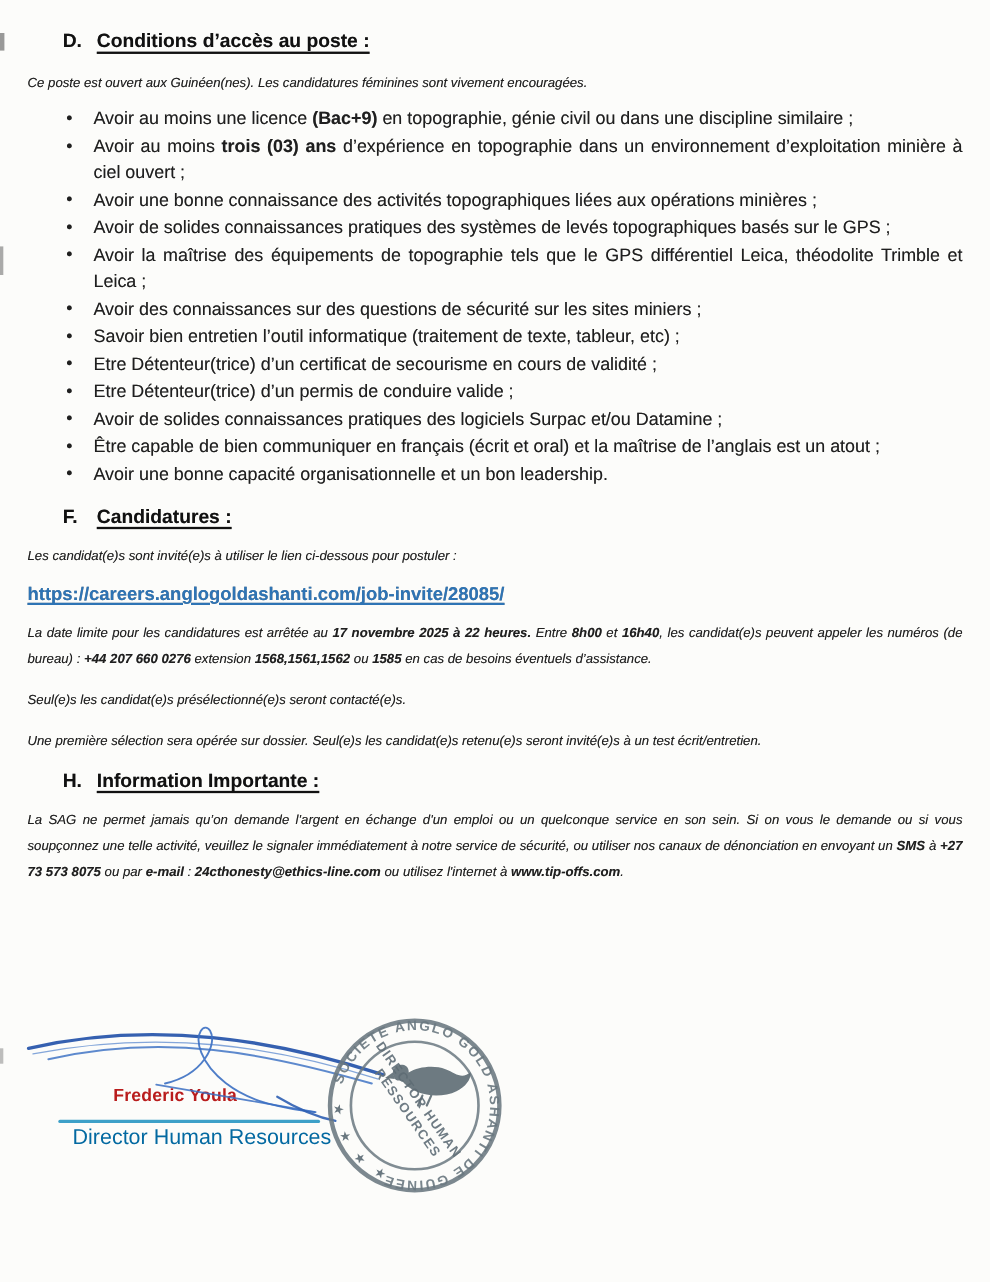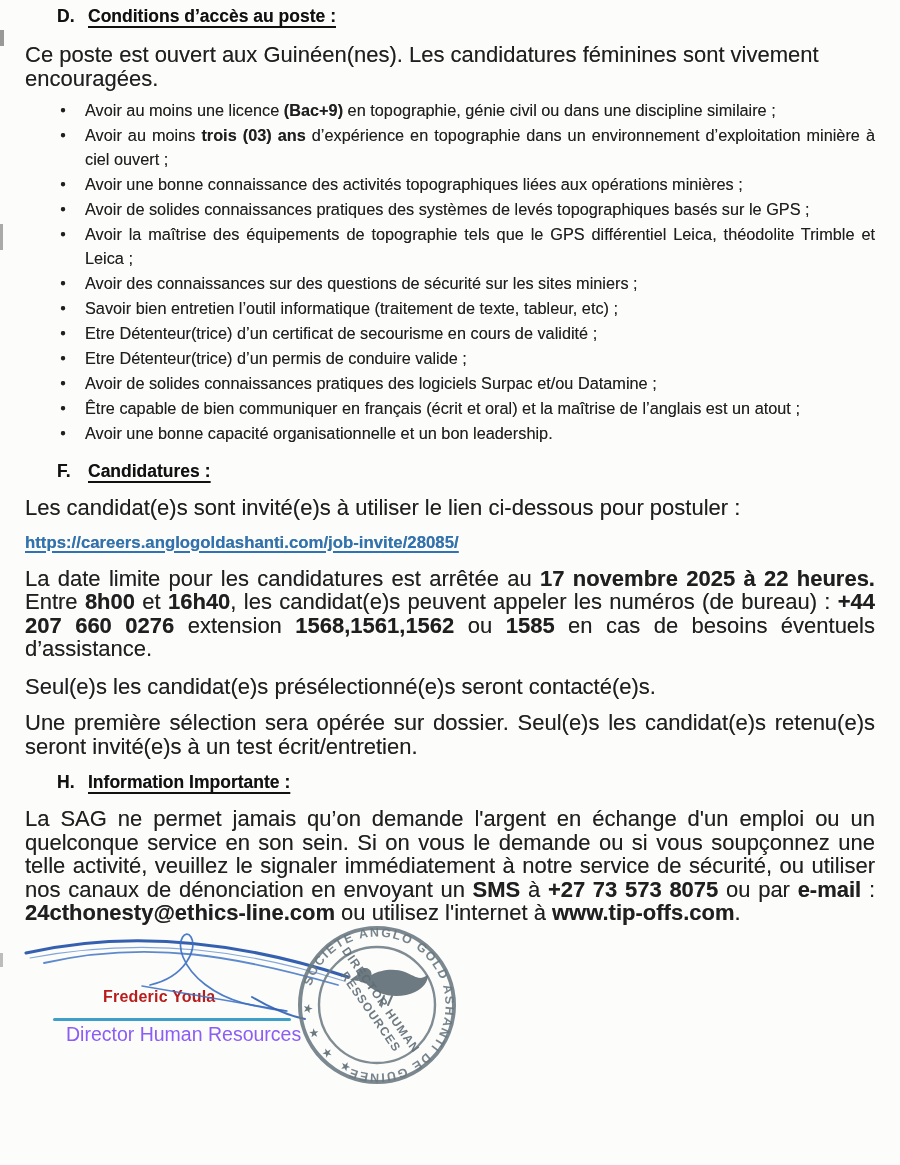--- a/index.html
+++ b/index.html
@@ -3,27 +3,27 @@
 <meta charset="utf-8">
 <style>
   * { margin:0; padding:0; box-sizing:border-box; }
   html,body { width:900px; }
   body { font-family:"Liberation Sans", sans-serif; background:#e8e8e6; }
   .page {
     position:relative; width:900px; height:1165px; overflow:hidden;
     background:#fcfcfa; color:#1f1f1f;
   }
   .doc {
-    position:absolute; inset:0; padding:1px 25px 0 25px;
+    position:absolute; inset:0; padding:22px 25px 0 25px;
     text-shadow:0 0 0.6px rgba(30,30,30,.5);
   }
   .heading { margin-left:32px; font-size:17.5px; line-height:24px; font-weight:bold; color:#111; }
   .hlabel { display:inline-block; width:31px; }
   .htitle { text-decoration:underline; text-decoration-thickness:2px; text-underline-offset:4px; }
-  .p { font-size:22px; line-height:23.5px; }
+  .p { font-size:12px; line-height:23.5px;font-style:italic; }
   .jt { text-align:justify; }
   .b { font-weight:bold; }
   .h-d { margin-top:3px; }
   .p-cond { margin-top:15px; }
   .h-e { margin-top:14px; }
   .qual-list { margin-top:8px; }
   .li { display:flex; margin-bottom:1px; }
   .dot { width:25px; padding-left:35px; box-sizing:content-box; font-size:10px; line-height:24px; flex:0 0 auto; }
   .li .txt { flex:1; font-size:16.3px; line-height:24px; text-align:justify; }
   .h-f { margin-top:14px; }
@@ -32,21 +32,21 @@
   .doc-link { color:#2e74b5; font-weight:bold; font-size:16.8px; text-decoration:underline; text-decoration-thickness:1.5px; text-underline-offset:3px; cursor:pointer; }
   .p-deadline { margin-top:14px; }
   .p-shortlist { margin-top:14px; }
   .h-g { margin-top:14px; }
   .p-select { margin-top:13px; }
   .h-h { margin-top:12px; }
   .p-fraud { margin-top:13px; }
   
   .sig-name { position:absolute; left:103px; top:988px; font-size:16px; font-weight:bold; color:#b91c1c; letter-spacing:.2px; }
   .sig-line { position:absolute; left:53px; top:1018px; width:238px; height:3px; background:#3da0c8; border-radius:2px; }
-  .sig-role { position:absolute; left:66px; top:1023px; font-size:19.5px; color:#8b5cf6; }
+  .sig-role { position:absolute; left:66px; top:1023px; font-size:19.5px; color:#0369a1; }
   .ink-svg { position:absolute; left:0; top:915px; width:900px; height:250px; pointer-events:none; }
   .artifact { position:absolute; left:0; background:#474747; }
   .a1 { top:30px; width:4px; height:16px; opacity:.55; }
   .a2 { top:224px; width:3px; height:26px; opacity:.45; }
   .a3 { top:953px; width:3px; height:14px; opacity:.35; }
   .stamp-ring-font { font-size:12.5px; font-weight:bold; letter-spacing:1.6px; fill:#6a7880; }
   .stamp-center-font { font-size:12px; font-weight:bold; letter-spacing:1.1px; fill:#63717a; }
   .stamp-star { font-size:12px; fill:#6a7880; }
 </style>
 </head>

